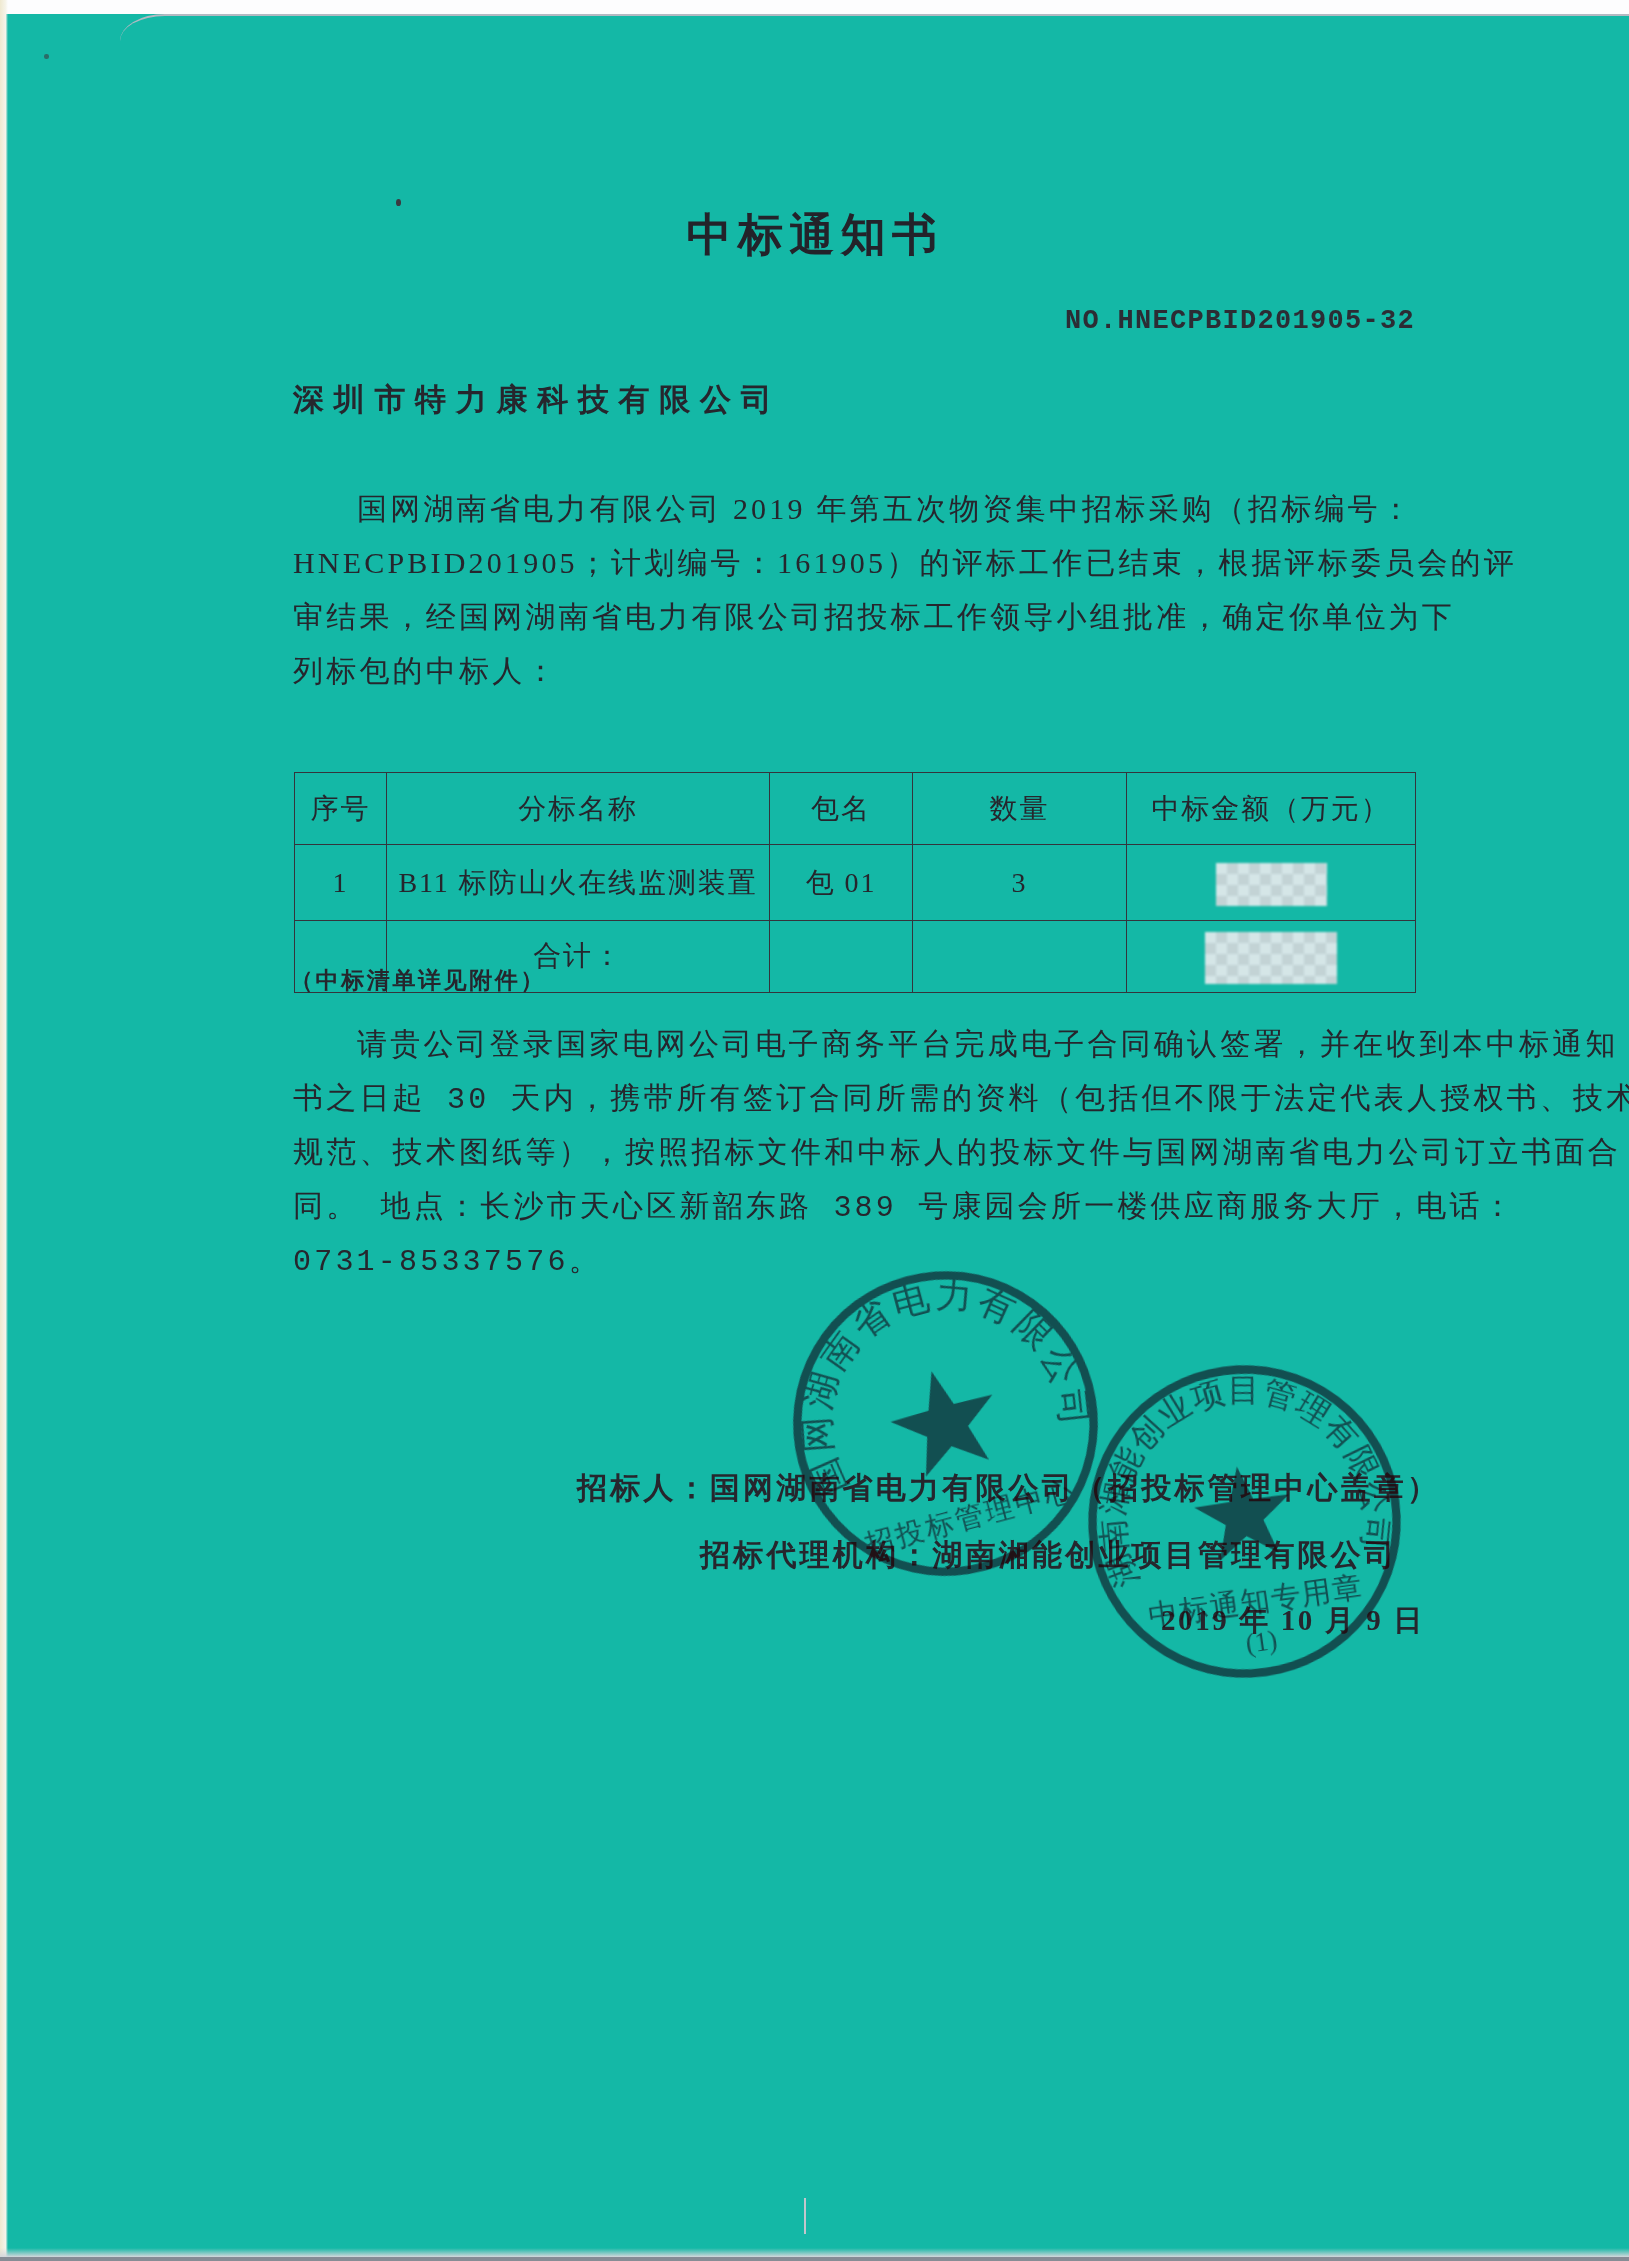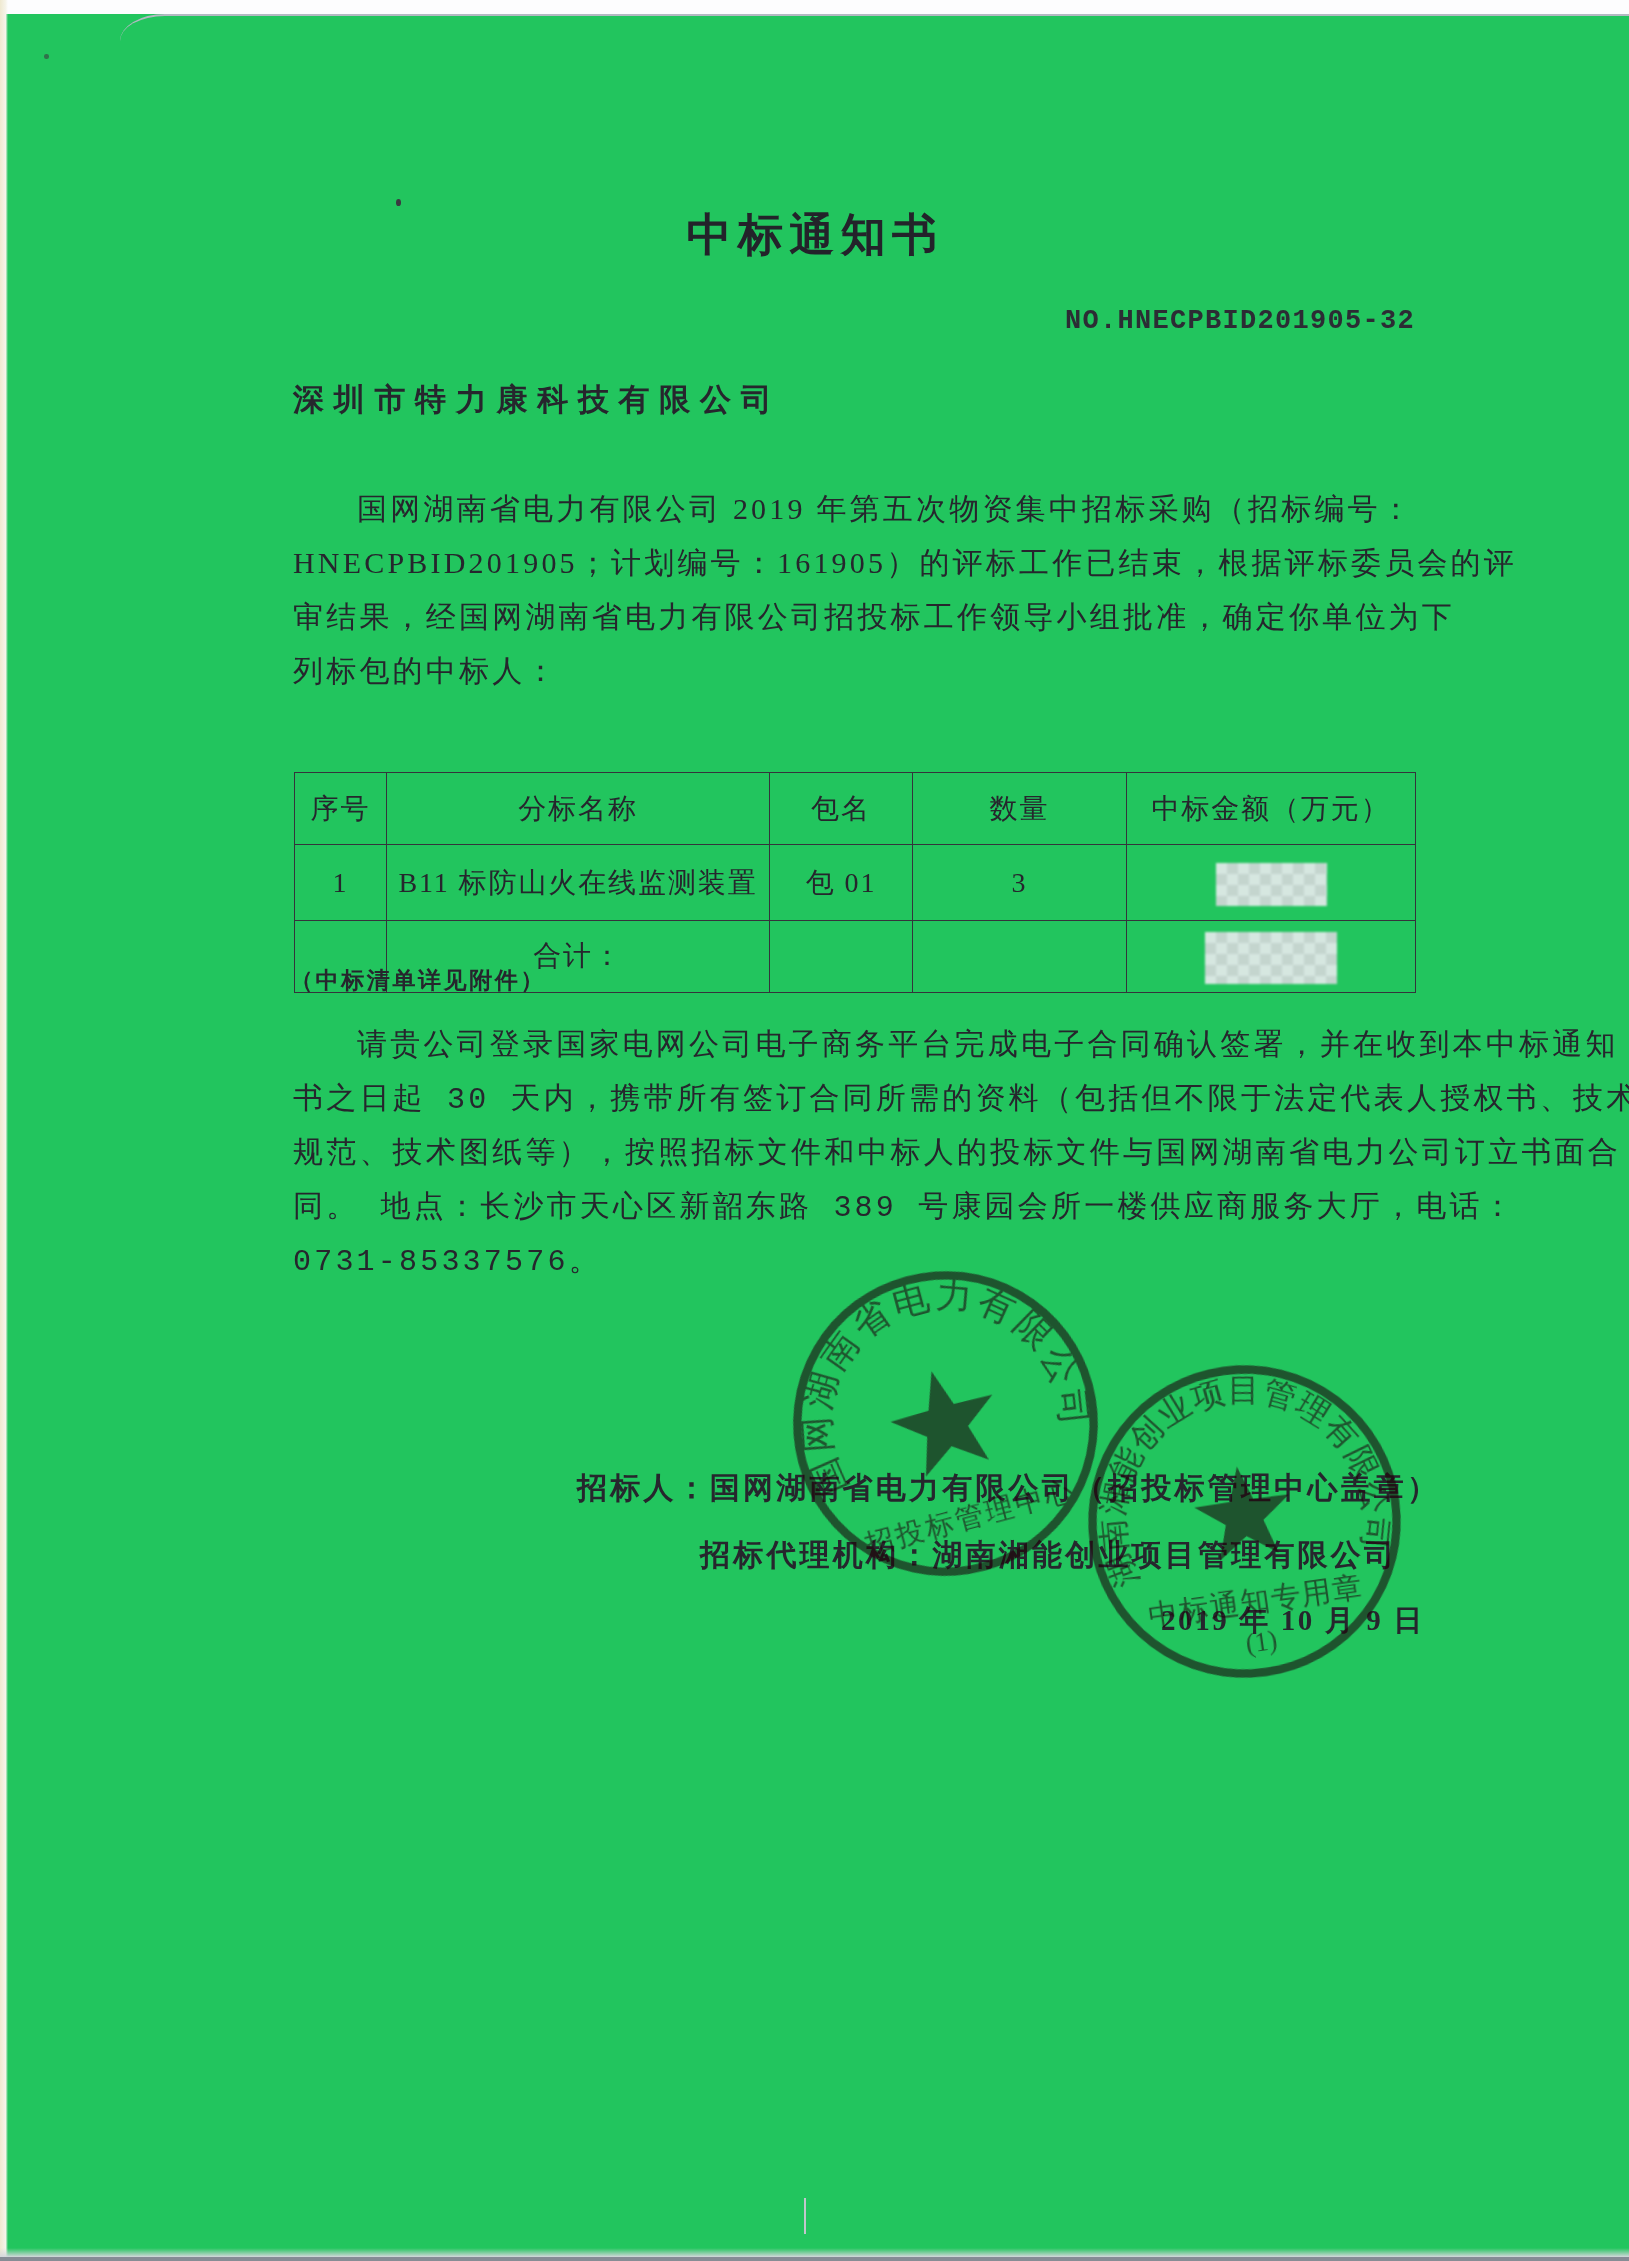--- a/index.html
+++ b/index.html
@@ -1,19 +1,19 @@
 <!DOCTYPE html>
 <html style="font-size:10.3px"><head>
 <meta charset="utf-8">
 <style>
   html,body{margin:0;padding:0;background:#e9e9ec;}
   .page{
     position:relative;
     width:1630px;height:2261px;
-    background:#22c55e;
+    background:#14b8a6;
     overflow:hidden;
     font-family:"Liberation Serif","DejaVu Serif",serif;
     color:#26262d;
   }
   
   .edge-left{position:absolute;left:0;top:0;width:7.7px;height:2261px;
     background:linear-gradient(to right,#efe9d0,#f6f4ea 70%,rgba(255,255,255,0));}
   .edge-top-curve{position:absolute;left:120px;top:14px;width:1510px;height:39px;
     border-top:2.6px solid #b3b9c2;border-top-left-radius:45px 27px;}
   .edge-top-white{position:absolute;left:0;top:0;width:1630px;height:14px;background:#fdfdfe;}

